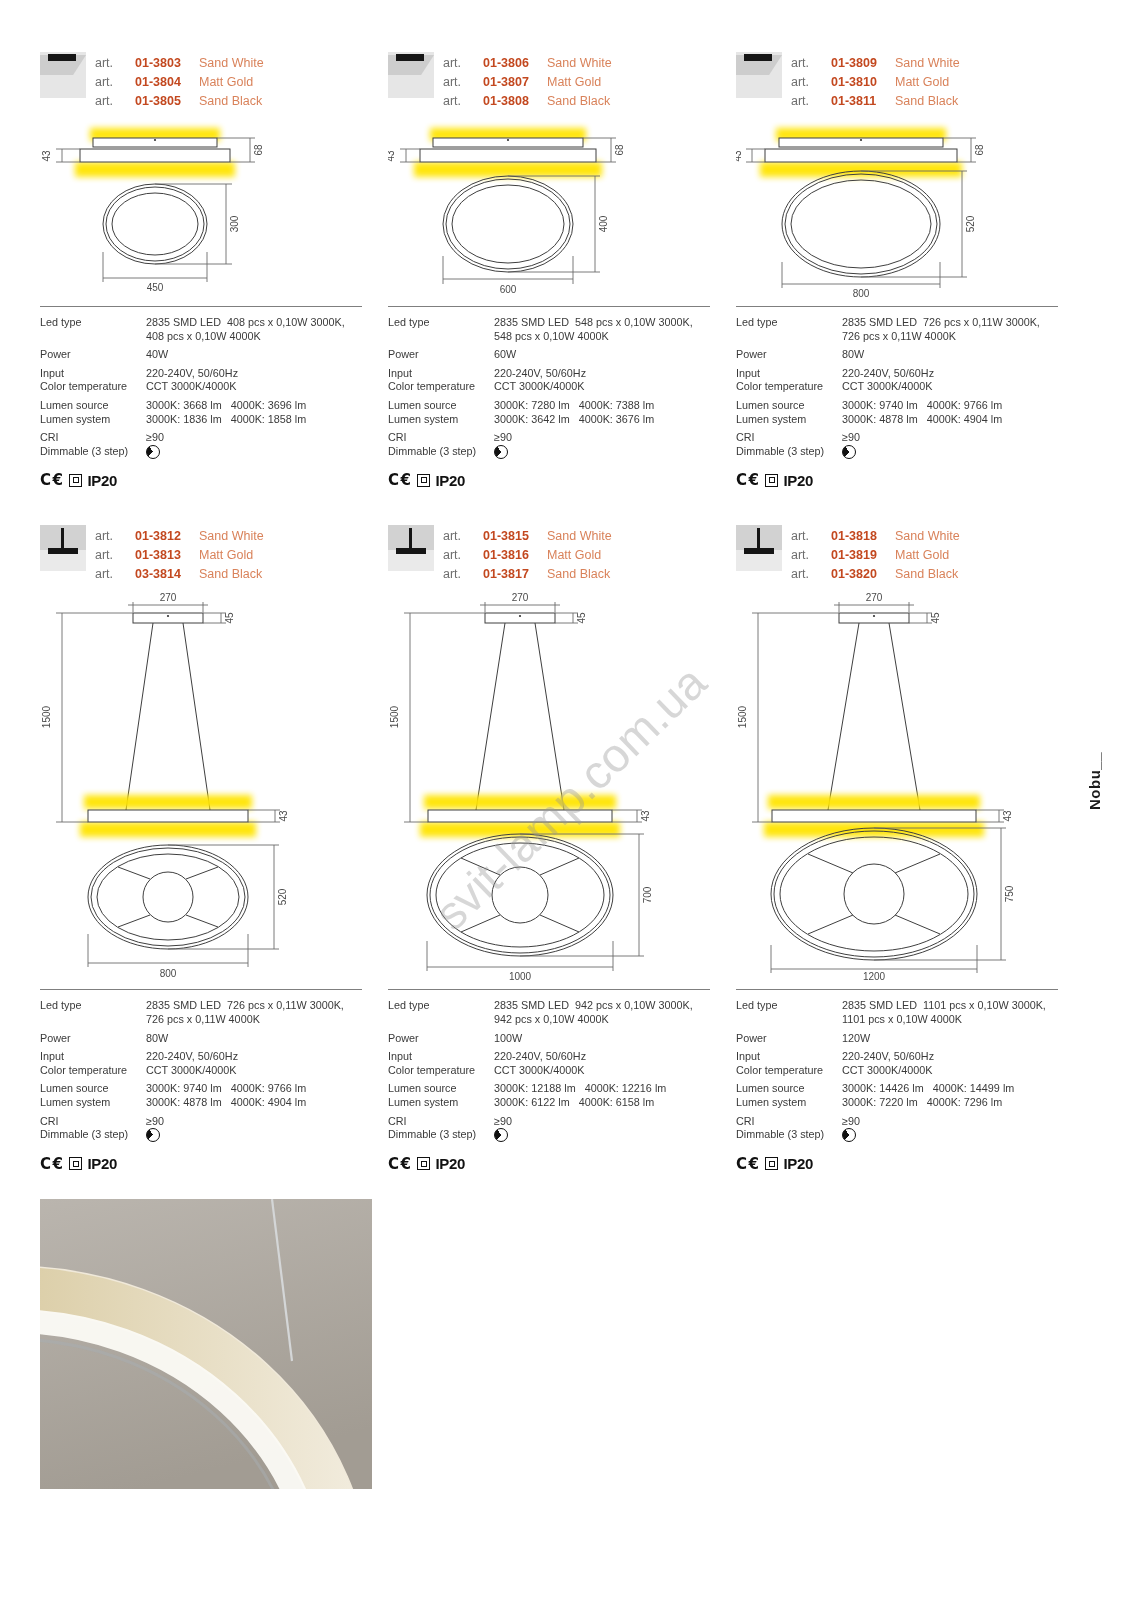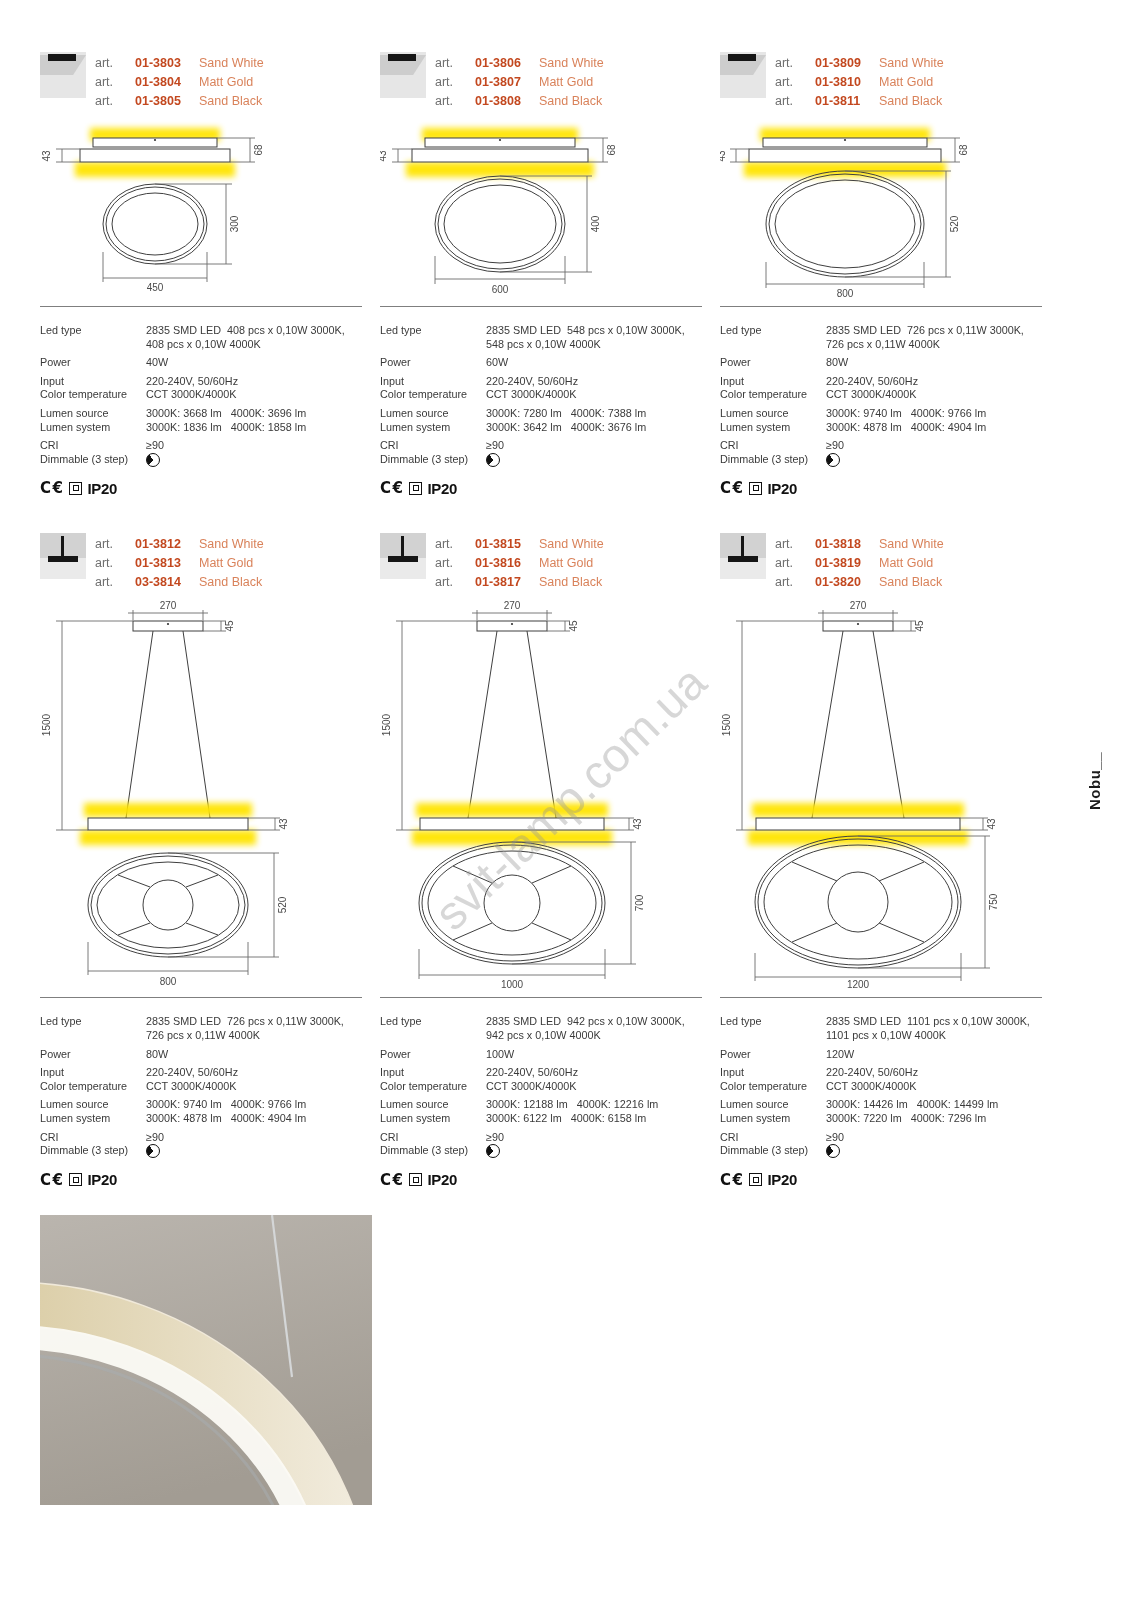--- a/index.html
+++ b/index.html
@@ -1,21 +1,21 @@
 <!DOCTYPE html>
 <html><head>
 <meta charset="utf-8">
 <style>
   html,body{margin:0;padding:0;}
   body{
     width:1131px;height:1600px;background:#ffffff;
     font-family:"Liberation Sans",sans-serif;color:#333;
     position:relative;overflow:hidden;
   }
-  .row{display:grid;grid-template-columns:330px 330px 330px;column-gap:10px;margin-left:40px;}
+  .row{display:grid;grid-template-columns:330px 330px 330px;column-gap:18px;margin-left:40px;}
   .row1{padding-top:52px;}
   .row2{margin-top:36px;}
   
   .phead{display:flex;gap:9px;height:64px;}
   .mount-icon{width:46px;height:46px;background:#e6e6e6;position:relative;flex:none;}
   .mount-icon .shade{position:absolute;left:0;top:3px;width:100%;height:20px;background:#cdcdcd;
     clip-path:polygon(0 0,100% 0,72% 100%,0 100%);}
   .mount-icon.ceiling .bar{position:absolute;left:8px;top:2px;width:28px;height:7px;background:#151515;}
   .mount-icon.pendant{background:linear-gradient(#d2d2d2 0 55%,#eaeaea 55%);}
   .mount-icon.pendant .stem{position:absolute;left:21px;top:3px;width:3px;height:21px;background:#151515;}
@@ -26,21 +26,21 @@
   .art-no{color:#c3481f;font-weight:bold;width:64px;margin-left:14px;}
   .art-color{color:#d9825a;}
   
   svg.drawing{display:block;}
   .ln{stroke:#3f3f3f;stroke-width:1;fill:#ffffff;}
   .lnf{stroke:#3f3f3f;stroke-width:1;fill:none;}
   .dl{stroke:#6b6b6b;stroke-width:0.9;fill:none;}
   .dt{font-size:10px;fill:#4a4a4a;}
   .glow{fill:#ffe400;opacity:0.95;filter:url(#fb);}
   
-  .spec{border-top:1px solid #7f7f7f;padding-top:17px;margin-top:8px;width:322px;}
+  .spec{border-top:1px solid #7f7f7f;padding-top:9px;margin-top:8px;width:322px;}
   .srow{display:flex;font-size:10.8px;line-height:13.6px;}
   .srow.gap{margin-top:5px;}
   .slabel{width:106px;flex:none;color:#3a3a3a;}
   .sval{flex:1;color:#3a3a3a;white-space:pre-wrap;}
   .dim-icon{display:inline-block;width:12px;height:12px;border-radius:50%;
     border:1.4px solid #111;background:conic-gradient(from 225deg,#111 0 100deg,#fff 0);}
   
   .certs{display:flex;align-items:center;gap:3px;margin-top:9px;}
   .ce{font-size:15px;font-weight:bold;letter-spacing:1.5px;color:#111;font-family:"DejaVu Sans",sans-serif;}
   .sq-icon{width:11px;height:11px;border:1.4px solid #111;display:flex;align-items:center;justify-content:center;margin:0 2px;}

